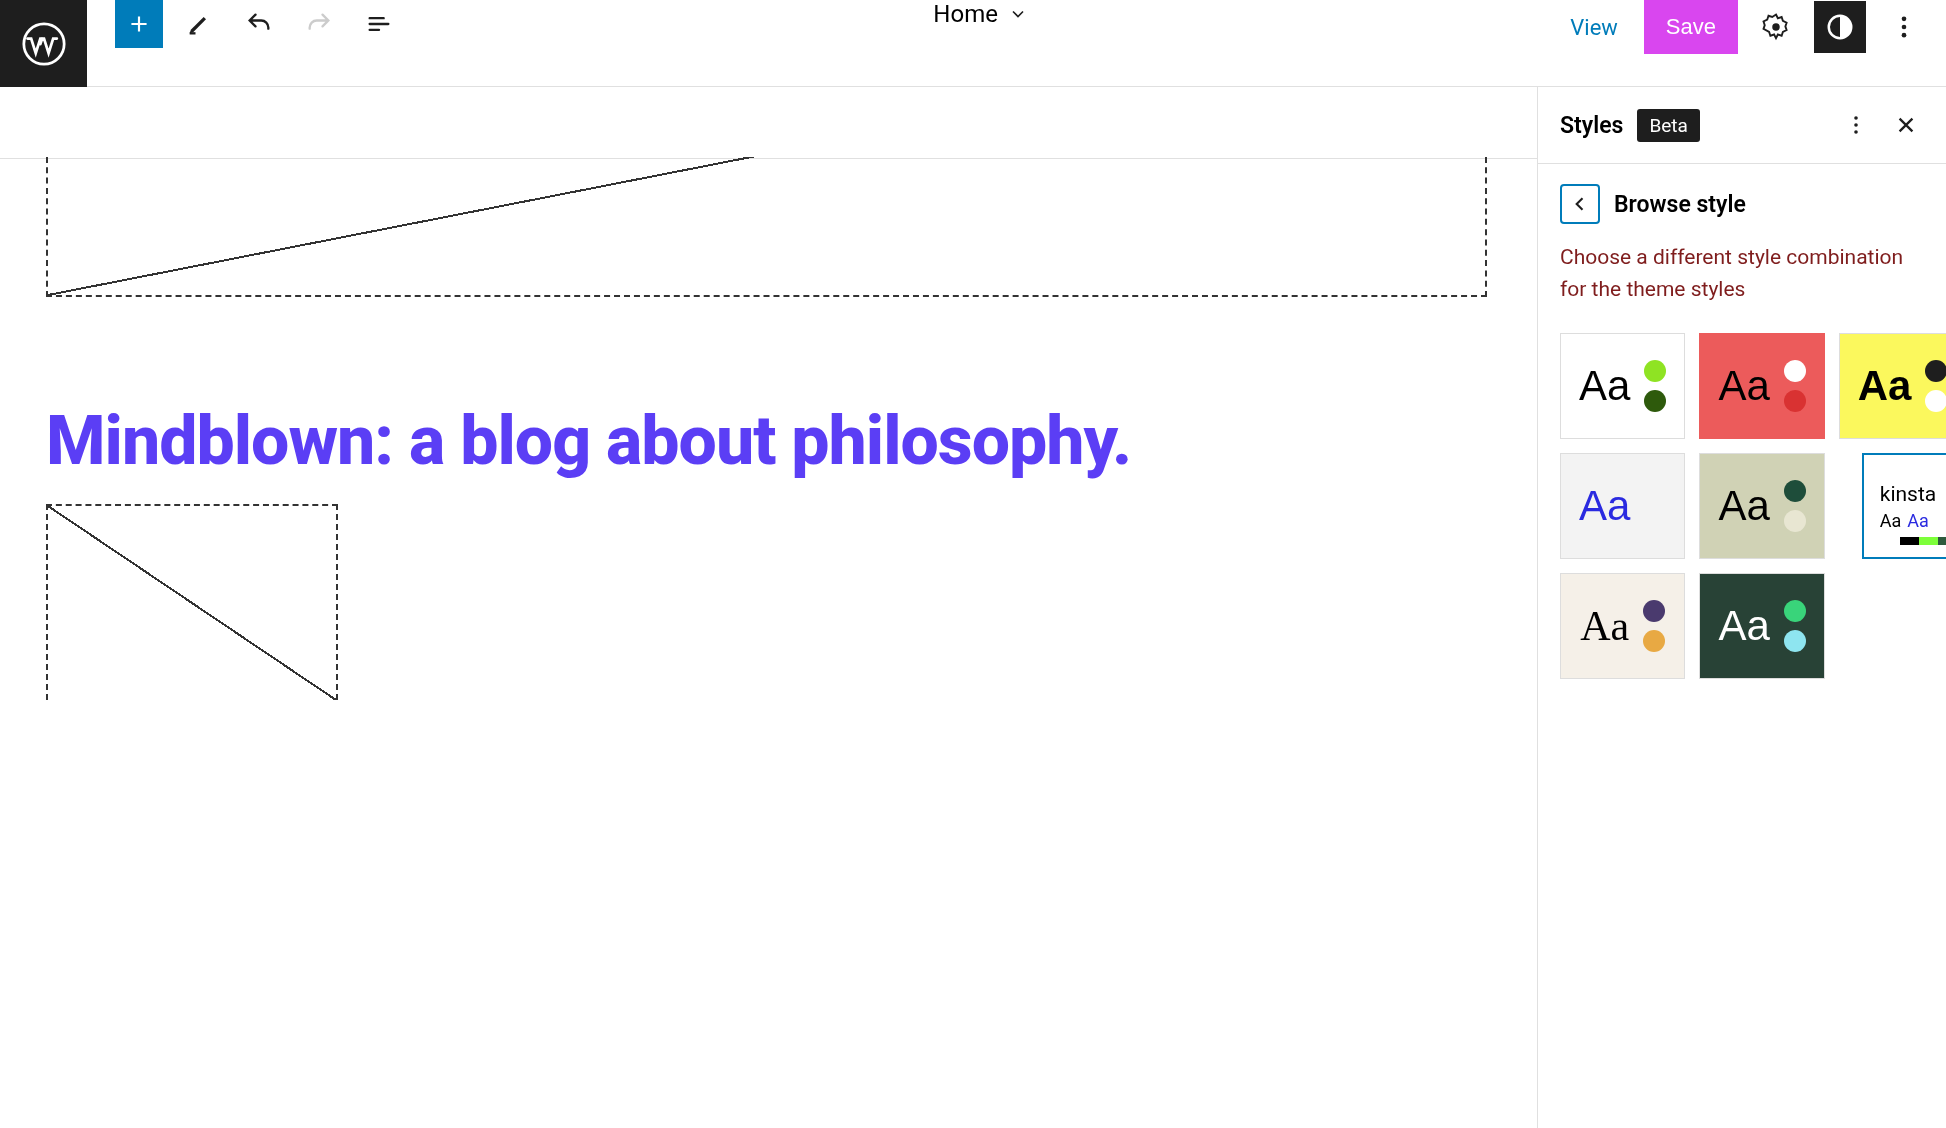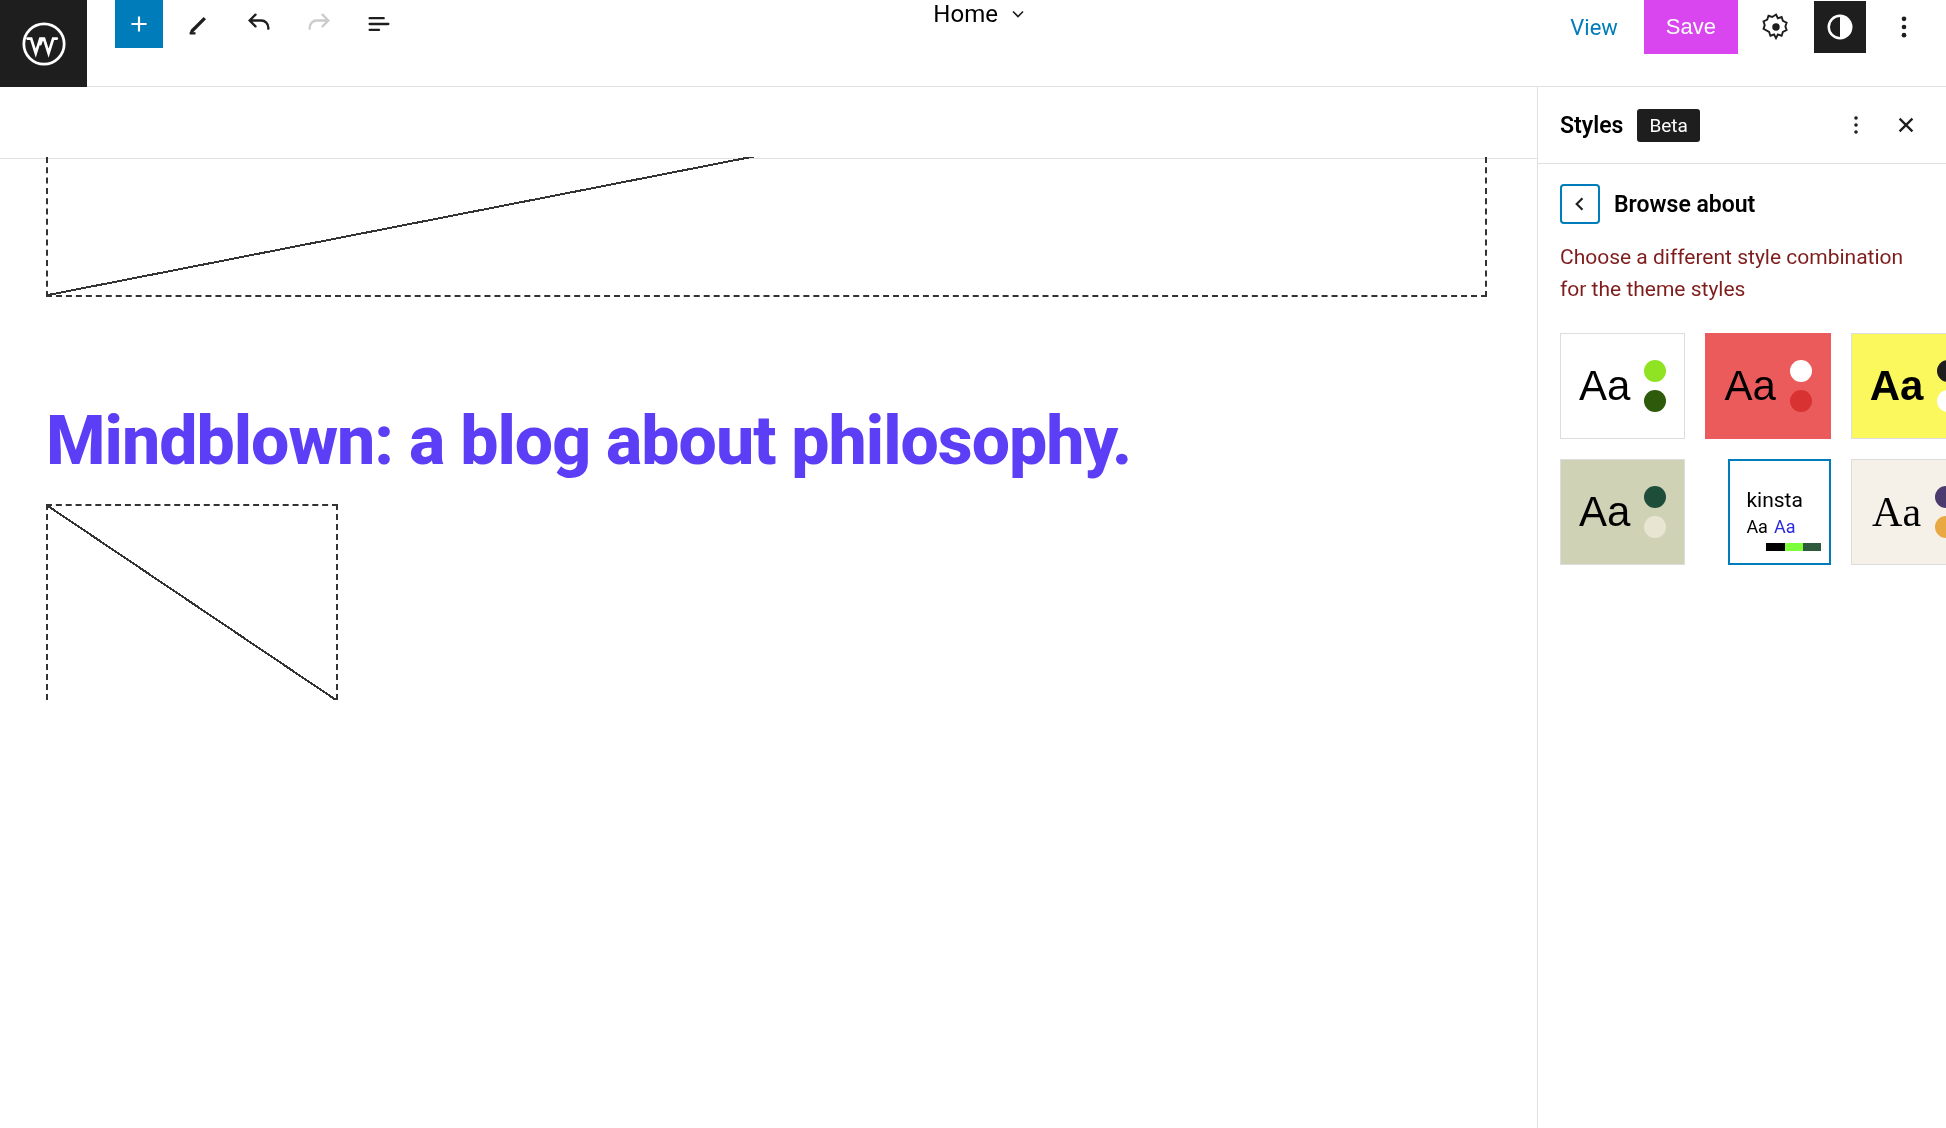--- a/index.html
+++ b/index.html
@@ -151,22 +151,22 @@
       border: 2px solid #007cba;
       border-radius: 4px;
       display: flex; align-items: center; justify-content: center;
       cursor: pointer;
     }
     .browse-label { font-size: 23px; font-weight: 600; }
     .desc { font-size: 21px; line-height: 1.5; color: #7f1d1d; margin-bottom: 28px; }
 
     .variations {
       display: grid;
-      grid-template-columns: 1fr 1fr 1fr 1fr;
-      gap: 20px;
+      grid-template-columns: 1fr 1fr 1fr;
+      gap: 14px;
       text-align: center;
     }
     .variation {
       height: 106px;
       border: 1px solid #ddd;
       cursor: pointer;
       display: flex; align-items: center; justify-content: center;
       position: relative;
       padding: 0 18px;
       gap: 14px;
@@ -296,21 +296,21 @@
             </svg>
         </div>
       </div>
       <div class="sidebar-body">
         <div class="browse-row">
           <div class="back-btn">
             <svg width="20" height="20" viewBox="0 0 24 24">
                 <path d="M15 5l-7 7 7 7" stroke="#1e1e1e" stroke-width="2.5" fill="none"></path>
               </svg>
           </div>
-          <span class="browse-label">Browse about</span>
+          <span class="browse-label">Browse style</span>
         </div>
         <p class="desc">Choose a different style combination for the theme styles</p>
         <div class="variations" id="variations-grid">
             <div class="variation" style="background: rgb(255, 255, 255);">
               <div class="var-aa sans" style="color: rgb(0, 0, 0);">Aa</div>
               <div class="dots">
                 <div class="dot" style="background:#8fe323"></div>
                 <div class="dot" style="background:#2e5a0c"></div>
               </div>
             </div>

